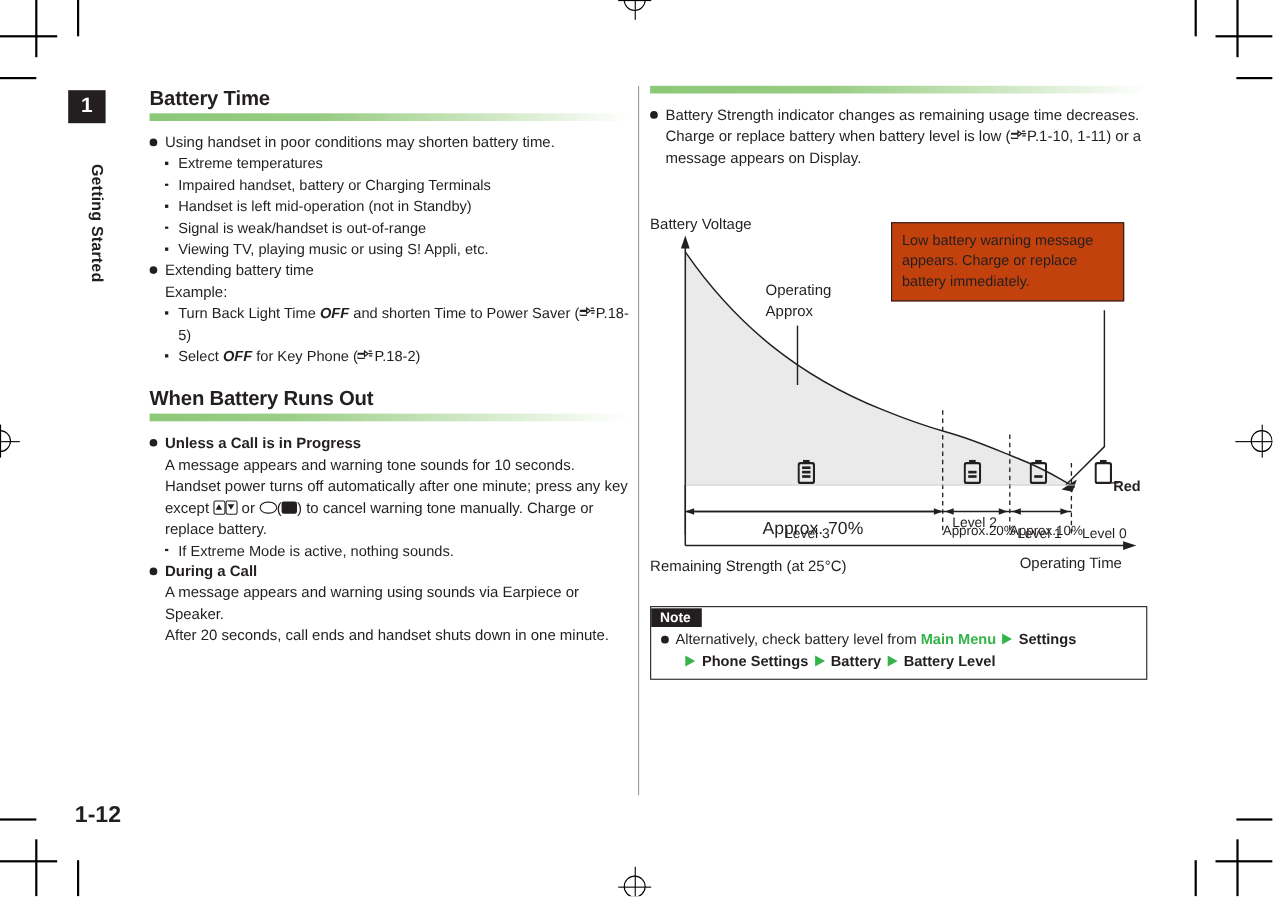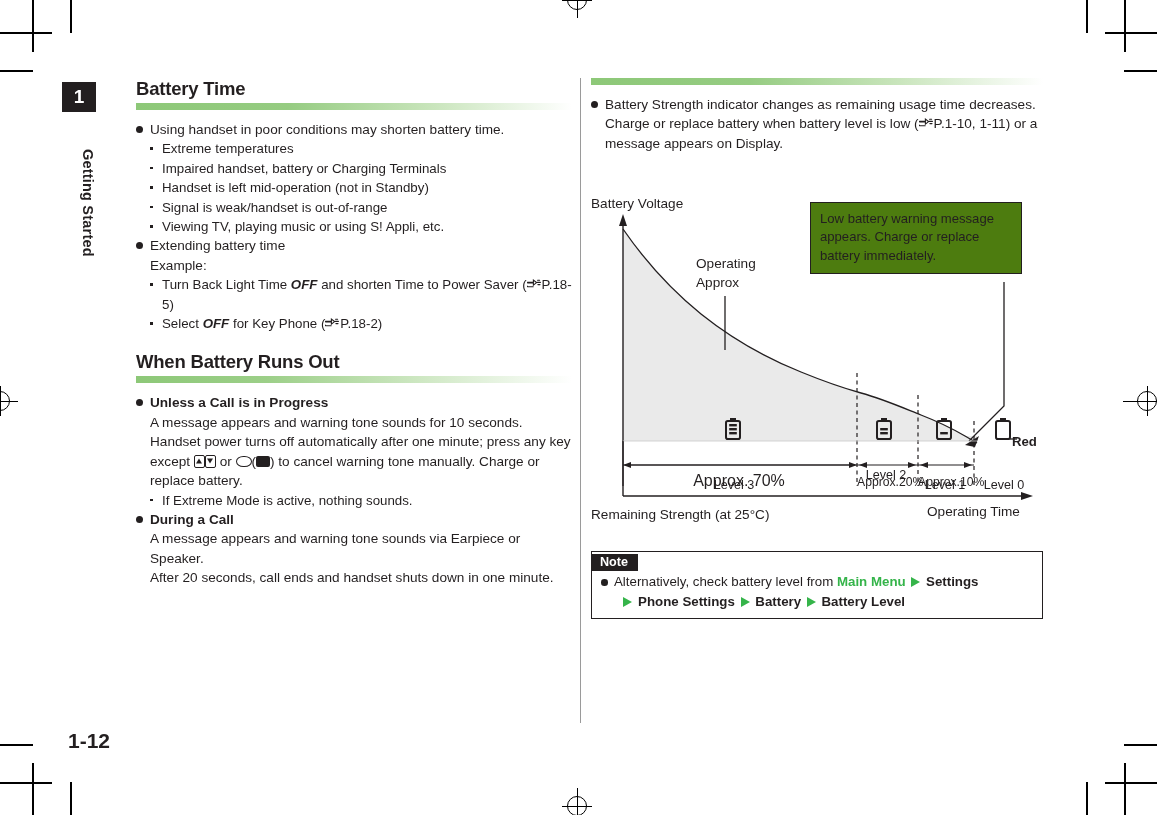--- a/index.html
+++ b/index.html
@@ -142,21 +142,21 @@
   .clbl { position: absolute; font-size: 13px; color: #231f20; }
 
   #lbl-batt-voltage { left: 0px;  top: 0px;  font-size: 13.6px; }
   #lbl-op-voltage   { left: 105px; top: 58px; font-size: 13.6px; line-height: 19px; text-align: left; }
   #lbl-remaining    { left: 0px;  top: 311px; font-size: 13.6px; }
   #lbl-op-time      { left: 336px; top: 308px; font-size: 13.6px; }
 
   #callout {
     position: absolute; left: 219px; top: 6px;
     width: 212px; padding: 7px 9px 8px 9px;
-    border: 1.3px solid #231f20; background: #4d7c0f;
+    border: 1.3px solid #231f20; background: #c2410c;
     font-size: 13.1px; line-height: 18.4px; color: #231f20;
   }
 
   .lvl-name { position: absolute; font-size: 12.6px; text-align: center; margin-top: 36px; }
   .pct      { position: absolute; font-size: 12.2px; text-align: center; }
   .pct.big  { font-size: 16px; }
   #lbl-red  { position: absolute; left: 421px; top: 238px; font-size: 13.2px; font-weight: bold; }
 
   .batt { position: absolute; }
 
@@ -303,21 +303,21 @@
       <span class="key-oval"></span><span style="font-size:13.6px;">(</span><span class="key-cam"></span><span style="font-size:13.6px;">)</span>
       <span>to cancel warning tone manually. Charge or</span>
     </div>
     <div class="ind">replace battery.</div>
     <div class="sub"><span class="mdot"></span><span>If Extreme Mode is active, nothing sounds.</span></div>
 
     <div class="bul b">
       <span class="dot"></span>
       <span class="lead">During a Call</span>
     </div>
-    <div class="ind">A message appears and warning tone sounds via Earpiece or Speaker.</div>
+    <div class="ind">A message appears and warning using sounds via Earpiece or Speaker.</div>
     <div class="ind">After 20 seconds, call ends and handset shuts down in one minute.</div>
   </div>
 
   <div class="col" id="col-right">
     <div class="rule"></div>
 
     <div class="bul">
       <span class="dot"></span>
       <span>Battery Strength indicator changes as remaining usage time decreases.</span>
     </div>

